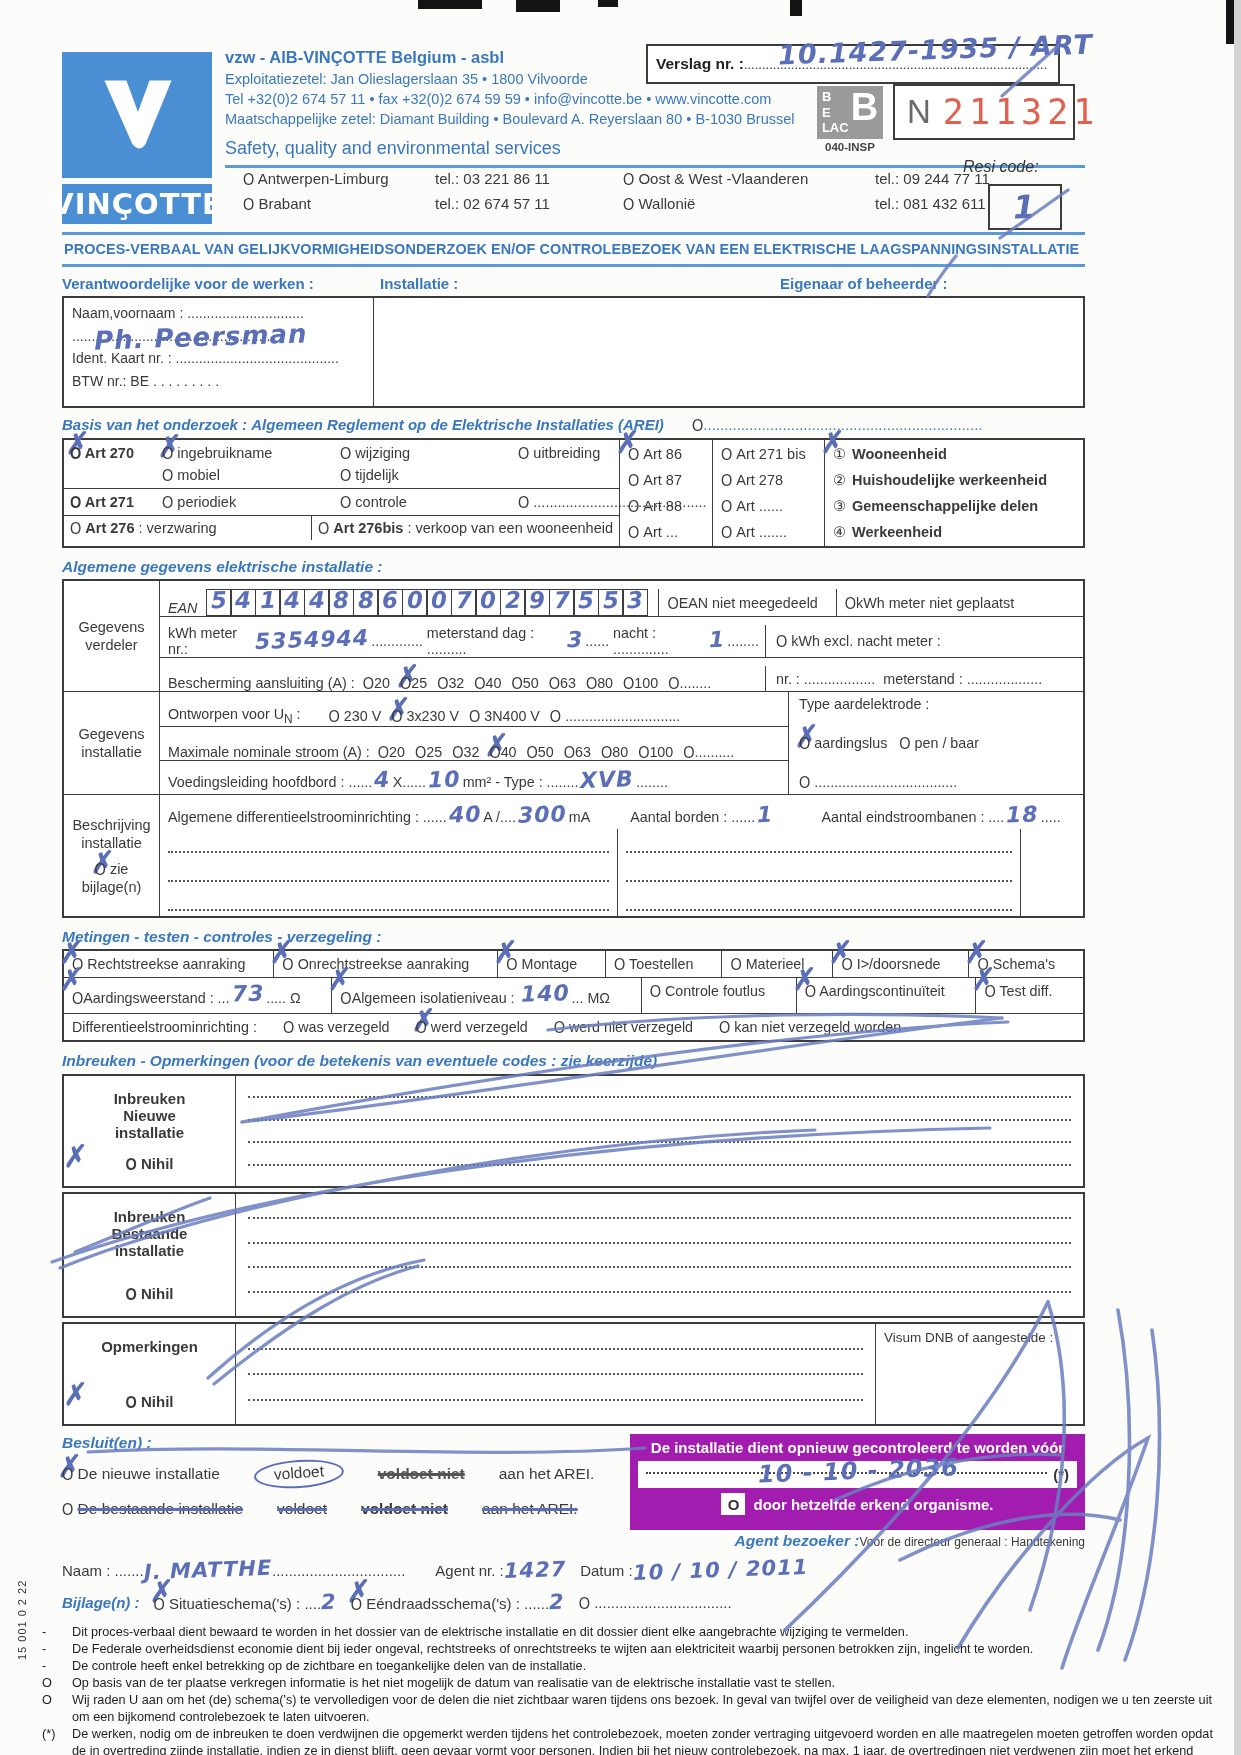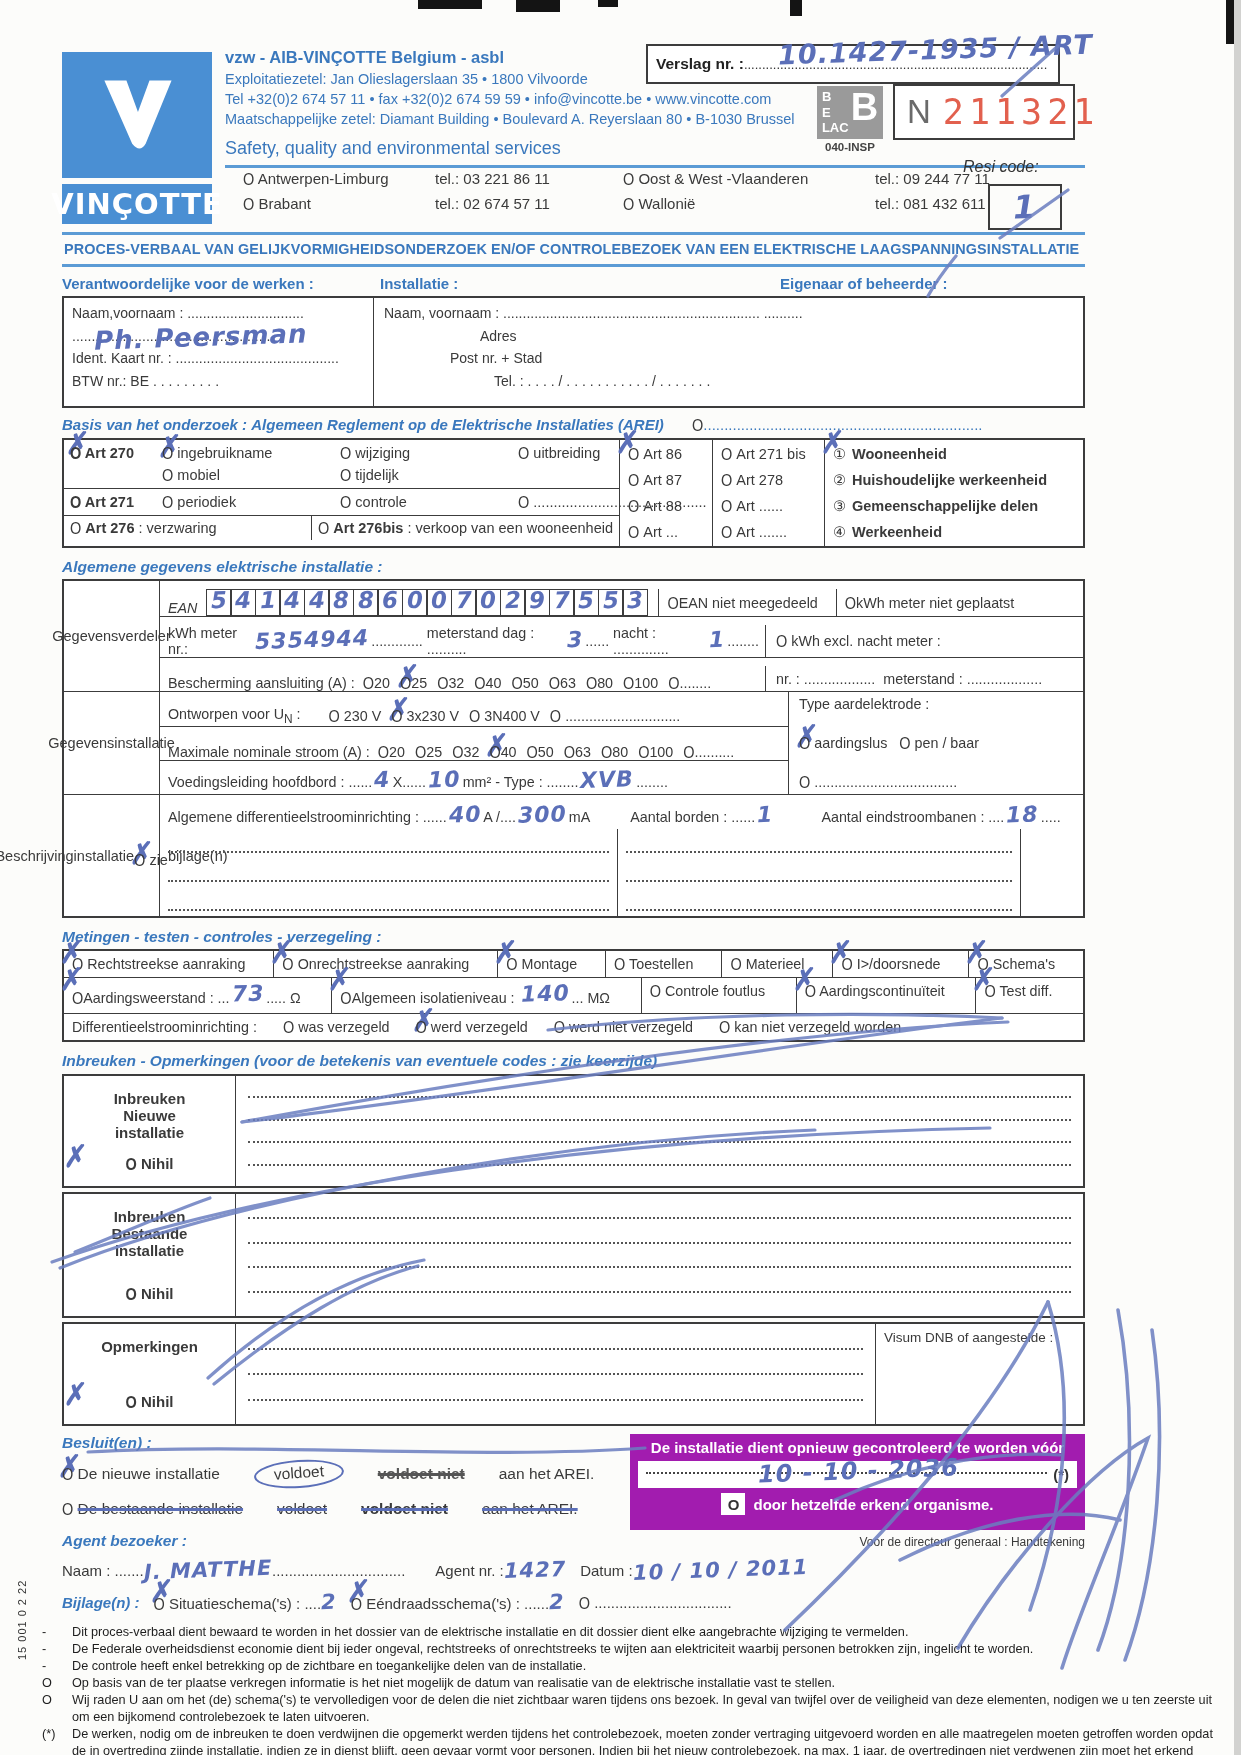--- a/index.html
+++ b/index.html
@@ -86,21 +86,21 @@
   .acol > .acell{height:26px;display:flex;align-items:center;padding:0 8px}
   .acol-a{width:92px}
   .acol-b{width:112px;border-left:1.5px solid var(--bd)}
   .acol-c{flex:1;border-left:1.5px solid var(--bd)}
   .cnum{margin-right:6px}
 
   
   .geg{margin:3px 156px 0 62px;border:2px solid var(--bd);font-size:14.3px;background:#fff}
   .band{display:flex}
   .band+.band{border-top:1.5px solid var(--bd)}
-  .glabel{width:96px;border-right:1.5px solid var(--bd);display:flex;align-items:center;justify-content:center;text-align:center;font-size:14.5px;flex:none;row-gap:2px}
+  .glabel{width:96px;border-right:1.5px solid var(--bd);display:flex;flex-direction:column;align-items:center;justify-content:center;text-align:center;font-size:14.5px;flex:none;row-gap:2px}
   .gbody{flex:1;display:flex;flex-direction:column}
   .grow{display:flex;align-items:flex-end;min-height:34px;padding:8px 0 0 8px}
   .grow+.grow{border-top:1.5px solid var(--bd)}
   .rcell{width:318px;border-left:1.5px solid var(--bd);align-self:stretch;display:flex;align-items:center;padding:0 10px;flex:none}
   .gmain{flex:1;display:flex;align-items:center;flex-wrap:nowrap;padding-right:6px}
   .ean-cells{display:flex;margin-left:10px}
   .ean-cell{width:26px;height:27px;border:1.5px solid var(--bd);margin-left:-1.5px;position:relative}
   .ean-cell .hw{position:absolute;left:4px;top:-3px;font-size:23px}
   .vopt{border-left:1.5px solid var(--bd);align-self:stretch;display:flex;align-items:center;padding:0 8px;margin-left:10px}
   .b2rows{flex:1;display:flex;flex-direction:column}
@@ -138,21 +138,21 @@
   .strike-ink{text-decoration:line-through;text-decoration-thickness:2.5px;text-decoration-color:var(--ink)}
   .recon{width:455px;background:#a21caf;color:#fff;padding:5px 6px;font-weight:bold;font-size:15px;text-align:center;flex:none}
   .recon-strip{background:#fff;margin:5px 2px;height:27px;position:relative;display:flex;align-items:center;padding:0 8px}
   .recon-strip .dots{flex:1;border-bottom:2.5px dotted #444;height:0;margin-bottom:4px}
   .recon-strip .hw{position:absolute;left:120px;top:-4px;font-size:24px}
   .recon-strip .star{color:#333;font-weight:bold;margin-left:6px}
   .recon-line2{display:flex;align-items:center;justify-content:center;column-gap:8px;margin:3px 0 2px}
   .white-o{background:#fff;color:#333;width:24px;height:22px;display:inline-flex;align-items:center;justify-content:center;font-weight:bold}
 
   
-  .agent-head{margin:2px 156px 0 62px;display:flex;justify-content:space-between;align-items:baseline}
+  .agent-head{margin:2px 156px 0 62px;display:flex;justify-content:flex-end;align-items:baseline}
   .agent-title{color:var(--blue);font-weight:bold;font-style:italic;font-size:15.5px}
   .agent-right{font-weight:normal;font-size:12px;color:#3a3a3a}
   .agent-line{margin:8px 156px 0 62px;font-size:15px;display:flex;align-items:center;}
   .agent-line .hw{font-size:21px}
   .bijlage{margin:8px 156px 0 62px;font-size:15px;display:flex;align-items:center;column-gap:14px}
   .bij-title{color:var(--blue);font-weight:bold;font-style:italic}
   .bijlage .hw{font-size:21px}
 
   
   .footnotes{margin:10px 26px 0 42px;font-size:12.7px;color:#1f1f1f;line-height:1.34}
@@ -237,26 +237,20 @@
     <span class="ph2">Installatie :</span>
     <span class="ph3">Eigenaar of beheerder :</span>
   </div>
   <div class="party-box">
     <div class="party-left">
       <div class="pline">Naam,voornaam : ..............................</div>
       <div class="pline">....................................................</div>
       <span class="hw pname-hw">Ph. Peersman</span>
       <div class="pline">Ident. Kaart nr. : ..........................................</div>
       <div class="pline">BTW nr.:  BE   .    .    .    .    .    .    .    .    .</div>
-    </div>
-    <div class="party-right">
-      <div class="pline">Naam, voornaam : ..................................................................   ..........</div>
-      <div class="pline" style="padding-left:96px">Adres</div>
-      <div class="pline" style="padding-left:66px">Post nr. + Stad</div>
-      <div class="pline" style="padding-left:110px">Tel. :      .   .   .   .   /  .   .   .   .   .   .   .                    .   .   .   . /  .   .   .   .   .   .   .</div>
     </div>
   </div>
 
   <div class="basis">
     <span class="b1">Basis van het onderzoek :</span>
     <span class="b2">Algemeen Reglement op de Elektrische Installaties (AREI)</span>
     <span class="b3 opt"><span class="o">O</span><span>...................................................................</span></span>
   </div>
 
   <div class="arei">

